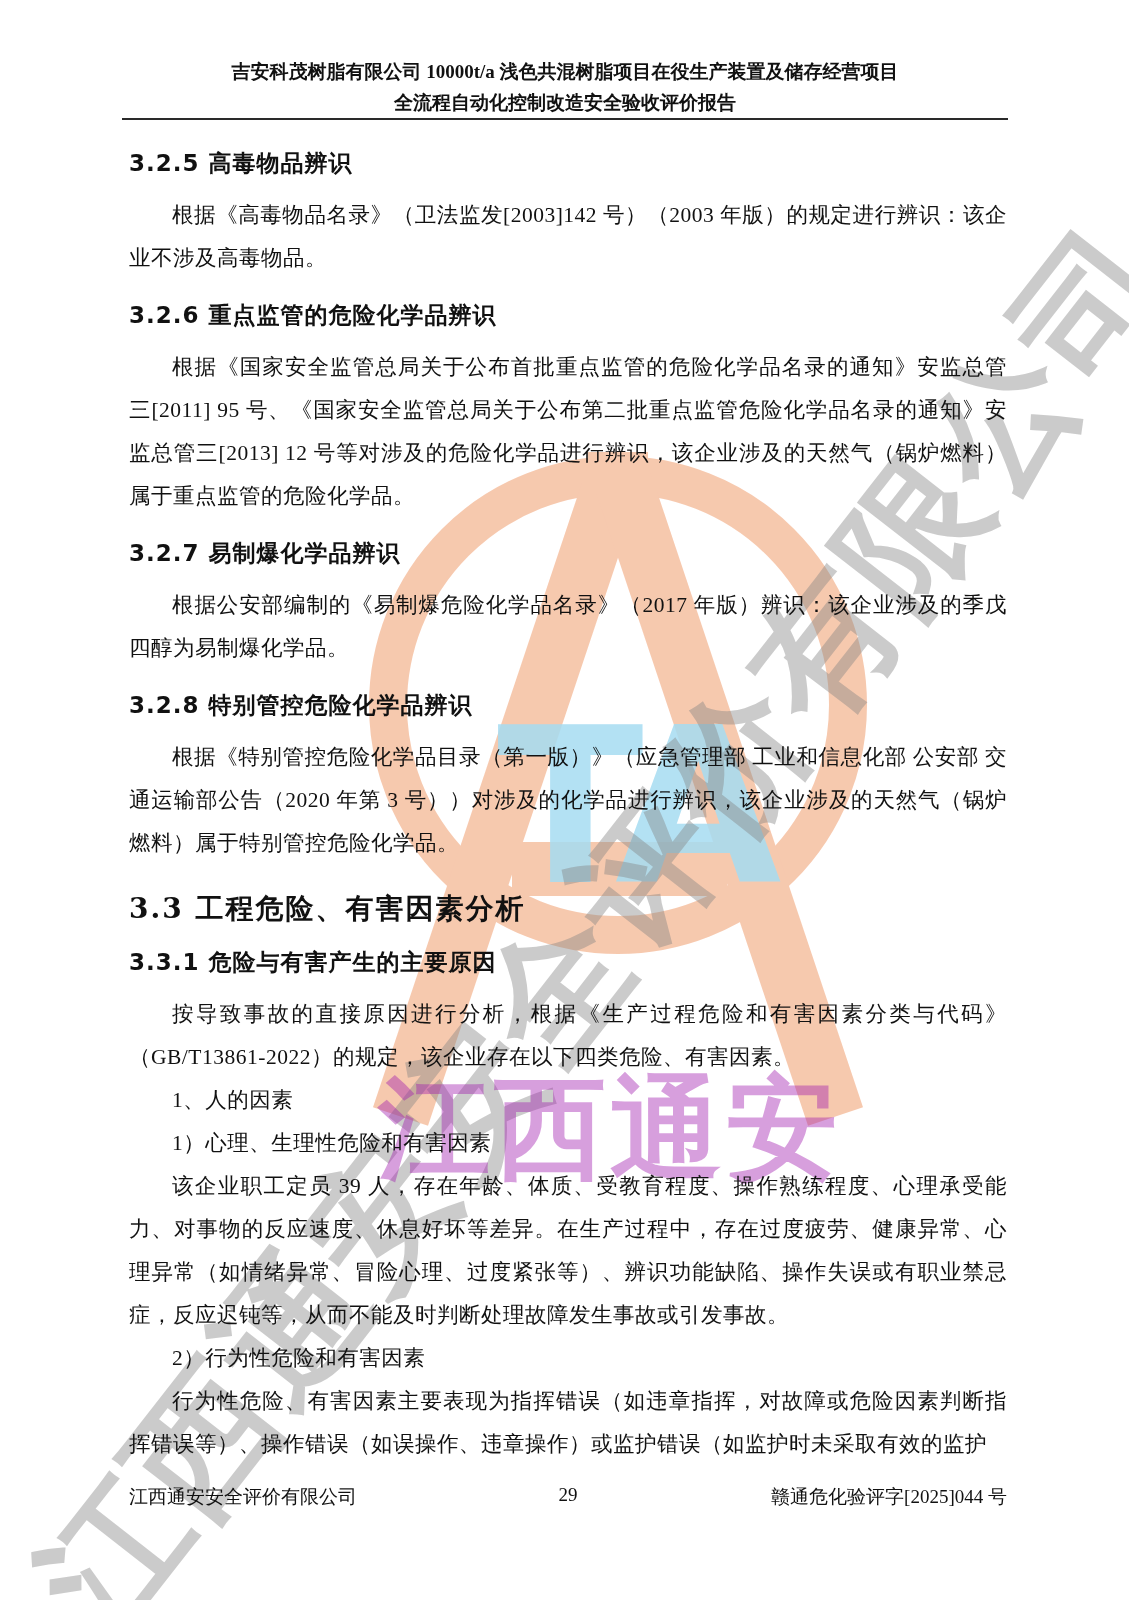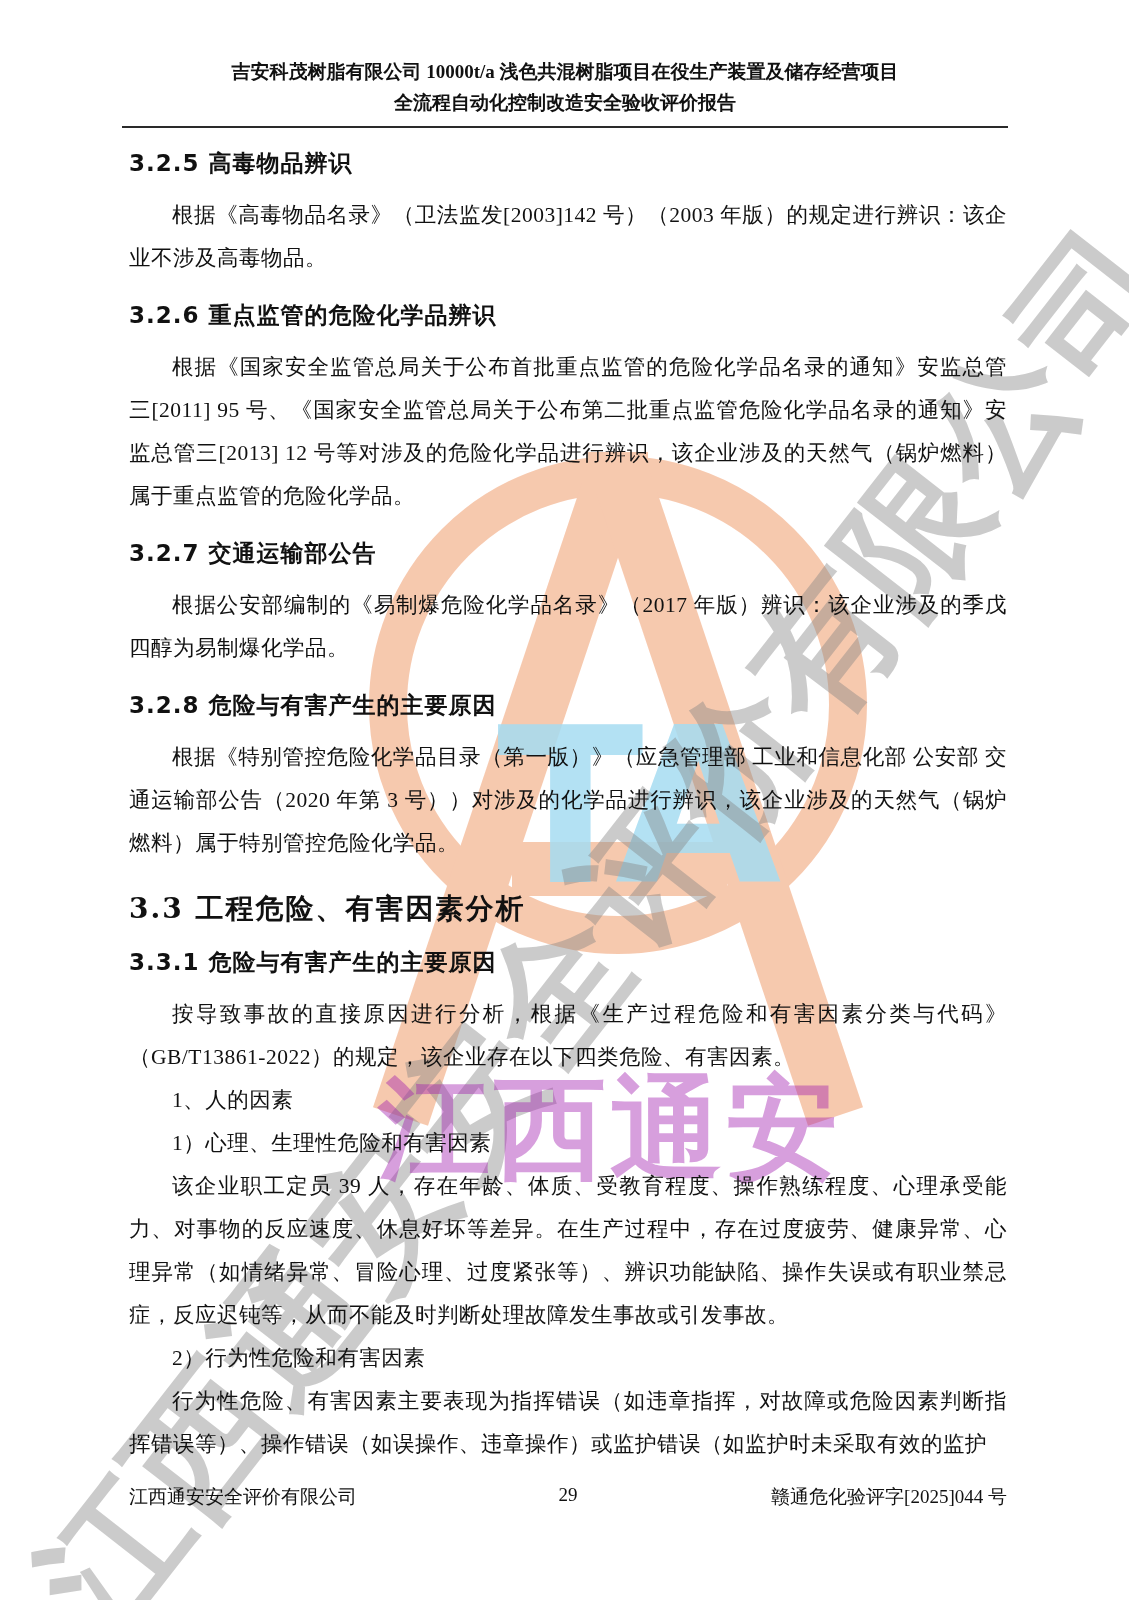--- a/index.html
+++ b/index.html
@@ -55,21 +55,20 @@
     white-space:nowrap;
   }
   
   #page-header{
     position:absolute;left:122px;top:56px;width:886px;z-index:1;
     text-align:center;
     font-weight:bold;
     font-size:19px;
     line-height:31px;
     border-bottom:2px solid #2a2a2a;
-    padding-bottom:8px;
   }
   
   #doc-body{
     position:absolute;left:129px;top:148px;width:878px;z-index:1;
     font-size:21.5px;
   }
   #doc-body .h3{
     font-family:"DejaVu Sans","Liberation Sans",sans-serif;
     font-weight:bold;
     font-size:23px;
@@ -141,23 +140,23 @@
 <div id="page-header">
   <div>吉安科茂树脂有限公司 10000t/a 浅色共混树脂项目在役生产装置及储存经营项目</div>
   <div>全流程自动化控制改造安全验收评价报告</div>
 </div>
 
 <main id="doc-body">
     <div class="h3">3.2.5 高毒物品辨识</div>
     <div class="p">根据《高毒物品名录》（卫法监发[2003]142 号）（2003 年版）的规定进行辨识：该企业不涉及高毒物品。</div>
     <div class="h3">3.2.6 重点监管的危险化学品辨识</div>
     <div class="p">根据《国家安全监管总局关于公布首批重点监管的危险化学品名录的通知》安监总管三[2011] 95 号、《国家安全监管总局关于公布第二批重点监管危险化学品名录的通知》安监总管三[2013] 12 号等对涉及的危险化学品进行辨识，该企业涉及的天然气（锅炉燃料）属于重点监管的危险化学品。</div>
-    <div class="h3">3.2.7 交通运输部公告</div>
+    <div class="h3">3.2.7 易制爆化学品辨识</div>
     <div class="p">根据公安部编制的《易制爆危险化学品名录》（2017 年版）辨识：该企业涉及的季戊四醇为易制爆化学品。</div>
-    <div class="h3">3.2.8 危险与有害产生的主要原因</div>
+    <div class="h3">3.2.8 特别管控危险化学品辨识</div>
     <div class="p">根据《特别管控危险化学品目录（第一版）》（应急管理部 工业和信息化部 公安部 交通运输部公告（2020 年第 3 号））对涉及的化学品进行辨识，该企业涉及的天然气（锅炉燃料）属于特别管控危险化学品。</div>
     <div class="h2">3.3 工程危险、有害因素分析</div>
     <div class="h3">3.3.1 危险与有害产生的主要原因</div>
     <div class="p">按导致事故的直接原因进行分析，根据《生产过程危险和有害因素分类与代码》（GB/T13861-2022）的规定，该企业存在以下四类危险、有害因素。</div>
     <div class="sub">1、人的因素</div>
     <div class="sub">1）心理、生理性危险和有害因素</div>
     <div class="p">该企业职工定员 39 人，存在年龄、体质、受教育程度、操作熟练程度、心理承受能力、对事物的反应速度、休息好坏等差异。在生产过程中，存在过度疲劳、健康异常、心理异常（如情绪异常、冒险心理、过度紧张等）、辨识功能缺陷、操作失误或有职业禁忌症，反应迟钝等，从而不能及时判断处理故障发生事故或引发事故。</div>
     <div class="sub">2）行为性危险和有害因素</div>
     <div class="p">行为性危险、有害因素主要表现为指挥错误（如违章指挥，对故障或危险因素判断指挥错误等）、操作错误（如误操作、违章操作）或监护错误（如监护时未采取有效的监护</div>
   </main>

